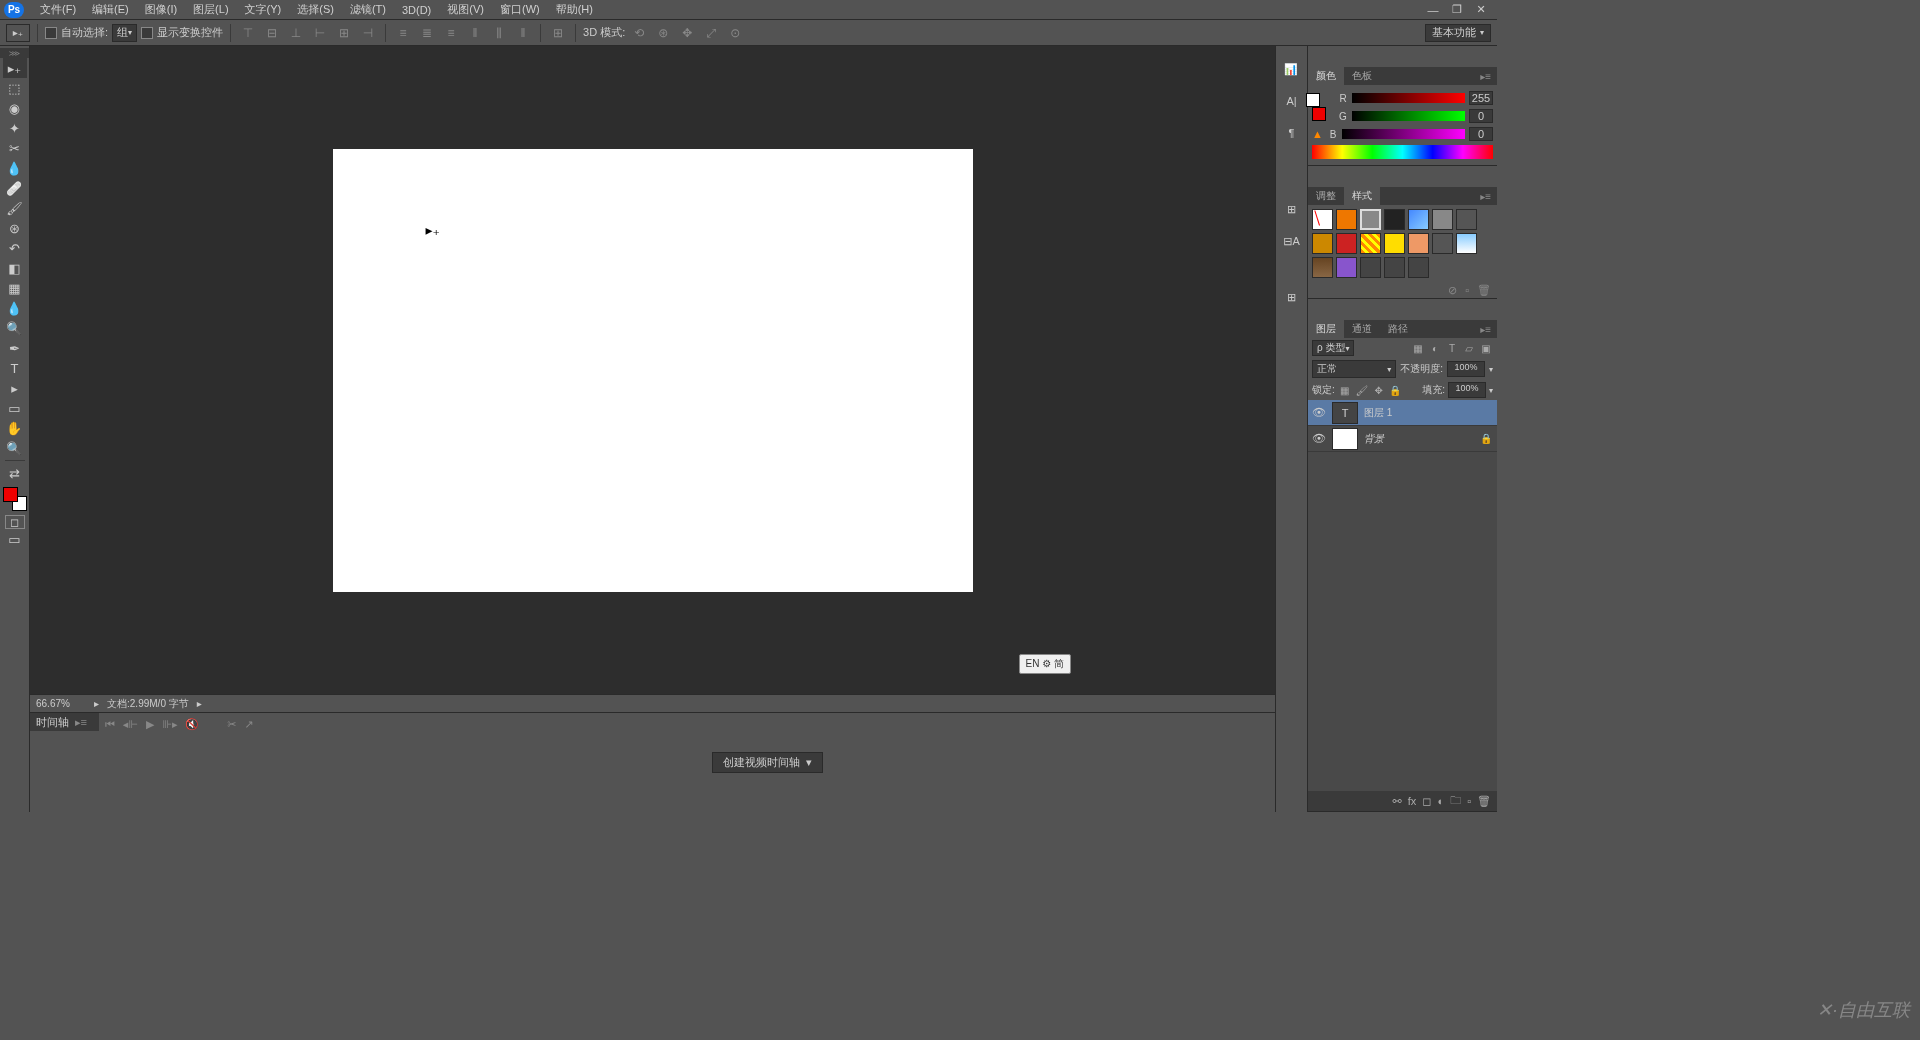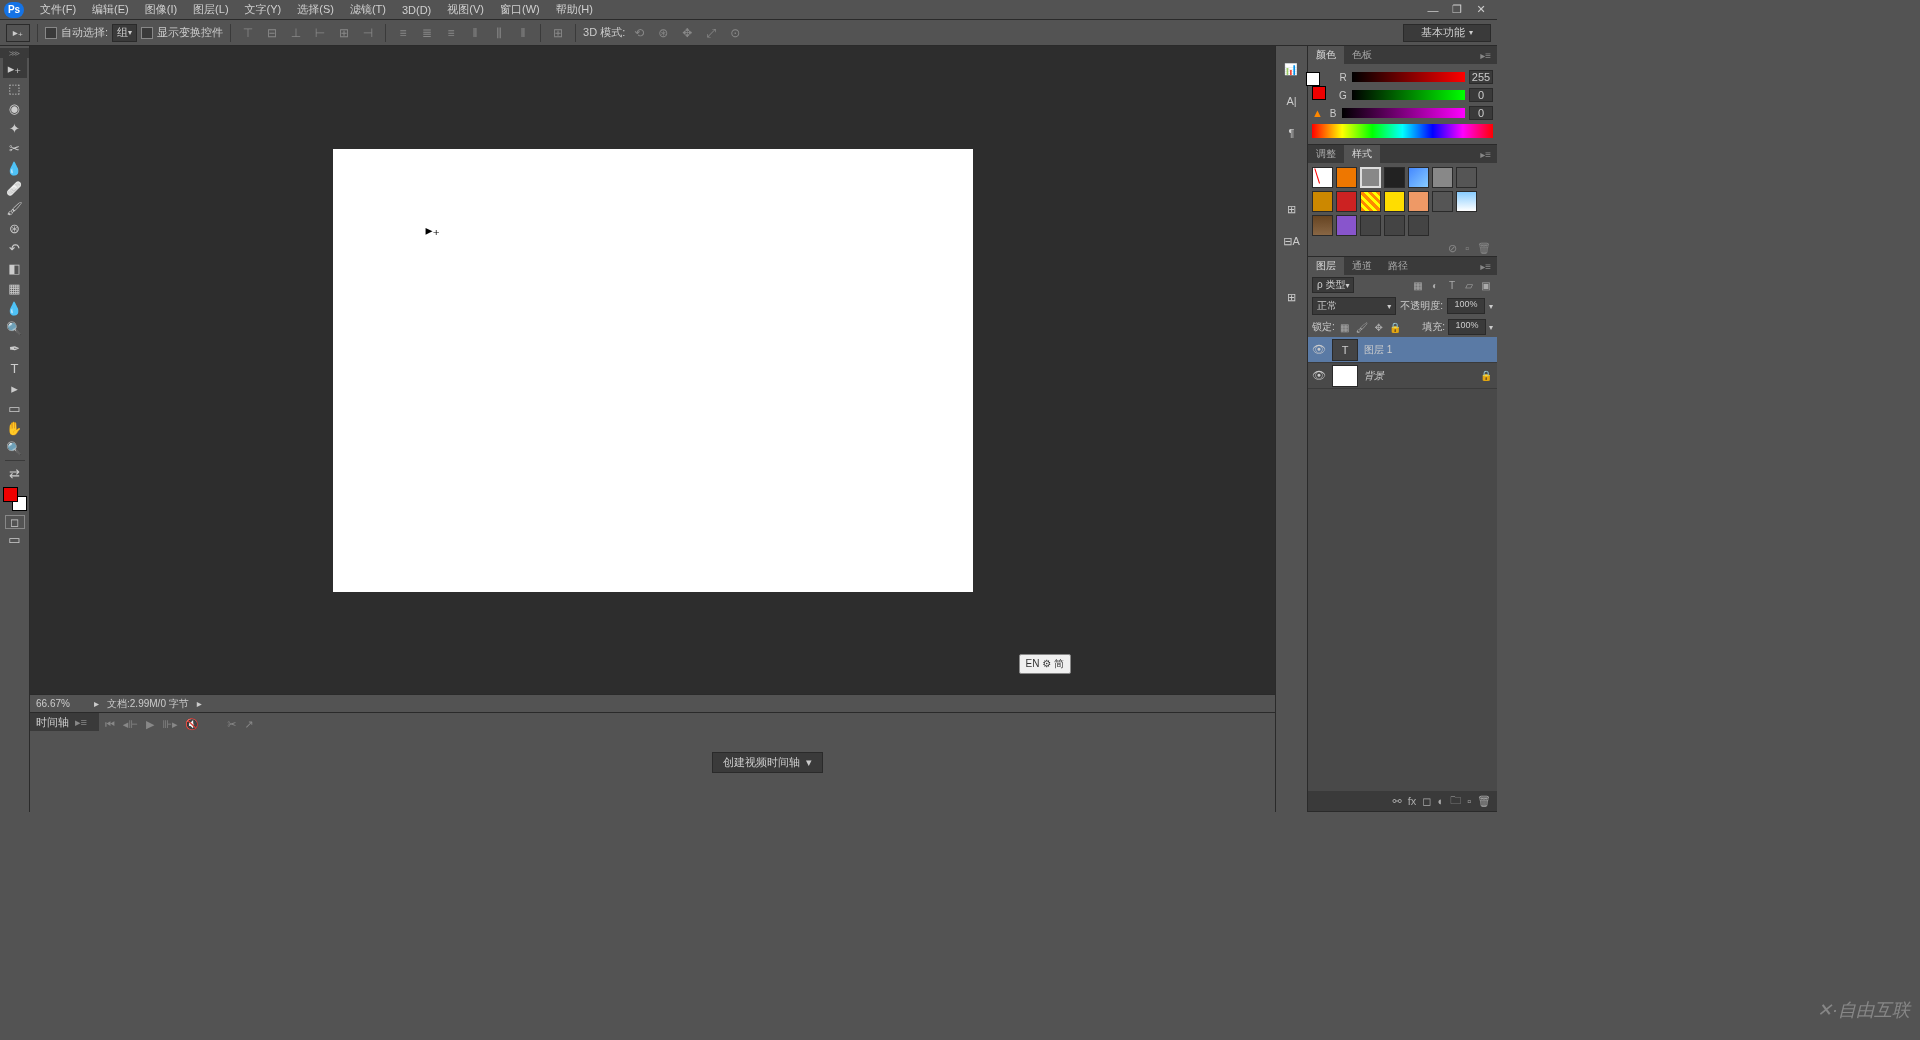--- a/index.html
+++ b/index.html
@@ -9,21 +9,21 @@
 .menu-item { padding: 2px 8px; cursor: pointer; color: #d0d0d0; }
 .win-controls { margin-left: auto; display: flex; }
 .win-btn { width: 24px; height: 16px; display: flex; align-items: center; justify-content: center; cursor: pointer; color: #ccc; }
 .optbar { background: #535353; height: 26px; display: flex; align-items: center; padding: 0 6px; border-bottom: 1px solid #2a2a2a; gap: 4px; }
 .opt-tool-icon { width: 24px; height: 18px; border: 1px solid #2a2a2a; display: flex; align-items: center; justify-content: center; font-size: 10px; }
 .opt-cb { width: 12px; height: 12px; border: 1px solid #888; background: #3a3a3a; }
 .opt-select { background: #3a3a3a; border: 1px solid #2a2a2a; color: #ccc; padding: 1px 4px; height: 18px; font-size: 11px; display: flex; align-items: center; }
 .opt-select::after { content: " ▾"; font-size: 8px; }
 .opt-icon { width: 20px; height: 18px; display: flex; align-items: center; justify-content: center; color: #888; font-size: 12px; }
 .opt-sep { width: 1px; height: 18px; background: #3a3a3a; margin: 0 3px; }
-.workspace-sel { margin-left: auto; background: #3a3a3a; border: 1px solid #2a2a2a; padding: 1px 17px; height: 18px; display: flex; align-items: center; }
+.workspace-sel { margin-left: auto; background: #3a3a3a; border: 1px solid #2a2a2a; padding: 1px 6px; height: 18px; display: flex; align-items: center; }
 .workspace-sel::after { content: " ▾"; font-size: 8px; margin-left: 4px; }
 .main-area { display: flex; height: calc(100% - 46px); }
 .toolbar { width: 30px; background: #535353; border-right: 1px solid #2a2a2a; display: flex; flex-direction: column; align-items: center; padding-top: 2px; }
 .tool-collapse { width: 100%; height: 10px; background: #3a3a3a; display: flex; align-items: center; justify-content: center; font-size: 8px; color: #888; }
 .tool { width: 24px; height: 20px; display: flex; align-items: center; justify-content: center; color: #ccc; cursor: pointer; font-size: 13px; }
 .tool.selected { background: #3a3a3a; }
 .tool-sep { width: 20px; height: 1px; background: #3a3a3a; margin: 2px 0; }
 .color-swatch { width: 24px; height: 24px; position: relative; margin-top: 4px; }
 .color-fg { position: absolute; width: 15px; height: 15px; background: #e00; border: 1px solid #000; top: 0; left: 0; }
 .color-bg { position: absolute; width: 15px; height: 15px; background: #fff; border: 1px solid #000; bottom: 0; right: 0; }
@@ -39,21 +39,21 @@
 .status-zoom { min-width: 50px; }
 .timeline { height: 100px; background: #535353; border-top: 1px solid #2a2a2a; display: flex; flex-direction: row; }
 .timeline-hdr { height: 18px; display: flex; align-items: center; padding: 0 6px; background: #3a3a3a; }
 .timeline-ctrls { height: 22px; display: flex; align-items: center; padding: 0 6px; gap: 8px; }
 .tl-btn { color: #888; cursor: pointer; font-size: 11px; }
 .timeline-body { flex: 1; display: flex; align-items: center; justify-content: center; }
 .create-timeline { background: #3a3a3a; border: 1px solid #2a2a2a; padding: 2px 10px; display: flex; align-items: center; gap: 6px; }
 .right-docks { width: 32px; background: #535353; border-left: 1px solid #2a2a2a; display: flex; flex-direction: column; align-items: center; padding-top: 14px; gap: 14px; }
 .dock-icon { width: 20px; height: 18px; display: flex; align-items: center; justify-content: center; color: #ccc; cursor: pointer; }
 .panels { width: 190px; background: #535353; border-left: 1px solid #2a2a2a; display: flex; flex-direction: column; }
-.panel { border-bottom: 1px solid #2a2a2a; }
+.panel { border-bottom: 1px solid #2a2a2a; margin-top: 21px; }
 .panel-tabs { height: 18px; background: #3a3a3a; display: flex; align-items: center; font-size: 10px; }
 .panel-tab { padding: 2px 8px; cursor: pointer; color: #aaa; }
 .panel-tab.active { background: #535353; color: #ddd; }
 .panel-menu { margin-left: auto; padding: 0 6px; color: #888; cursor: pointer; }
 .color-panel-body { padding: 4px; }
 .color-row { display: flex; align-items: center; gap: 4px; height: 18px; }
 .color-mini-fg { width: 14px; height: 14px; background: #e00; border: 1px solid #000; }
 .color-mini-bg { width: 14px; height: 14px; background: #fff; border: 1px solid #000; margin-left: -6px; margin-top: 6px; }
 .slider-label { width: 10px; text-align: center; font-size: 10px; }
 .slider-r { flex: 1; height: 10px; background: linear-gradient(to right, #000, #f00); position: relative; }

